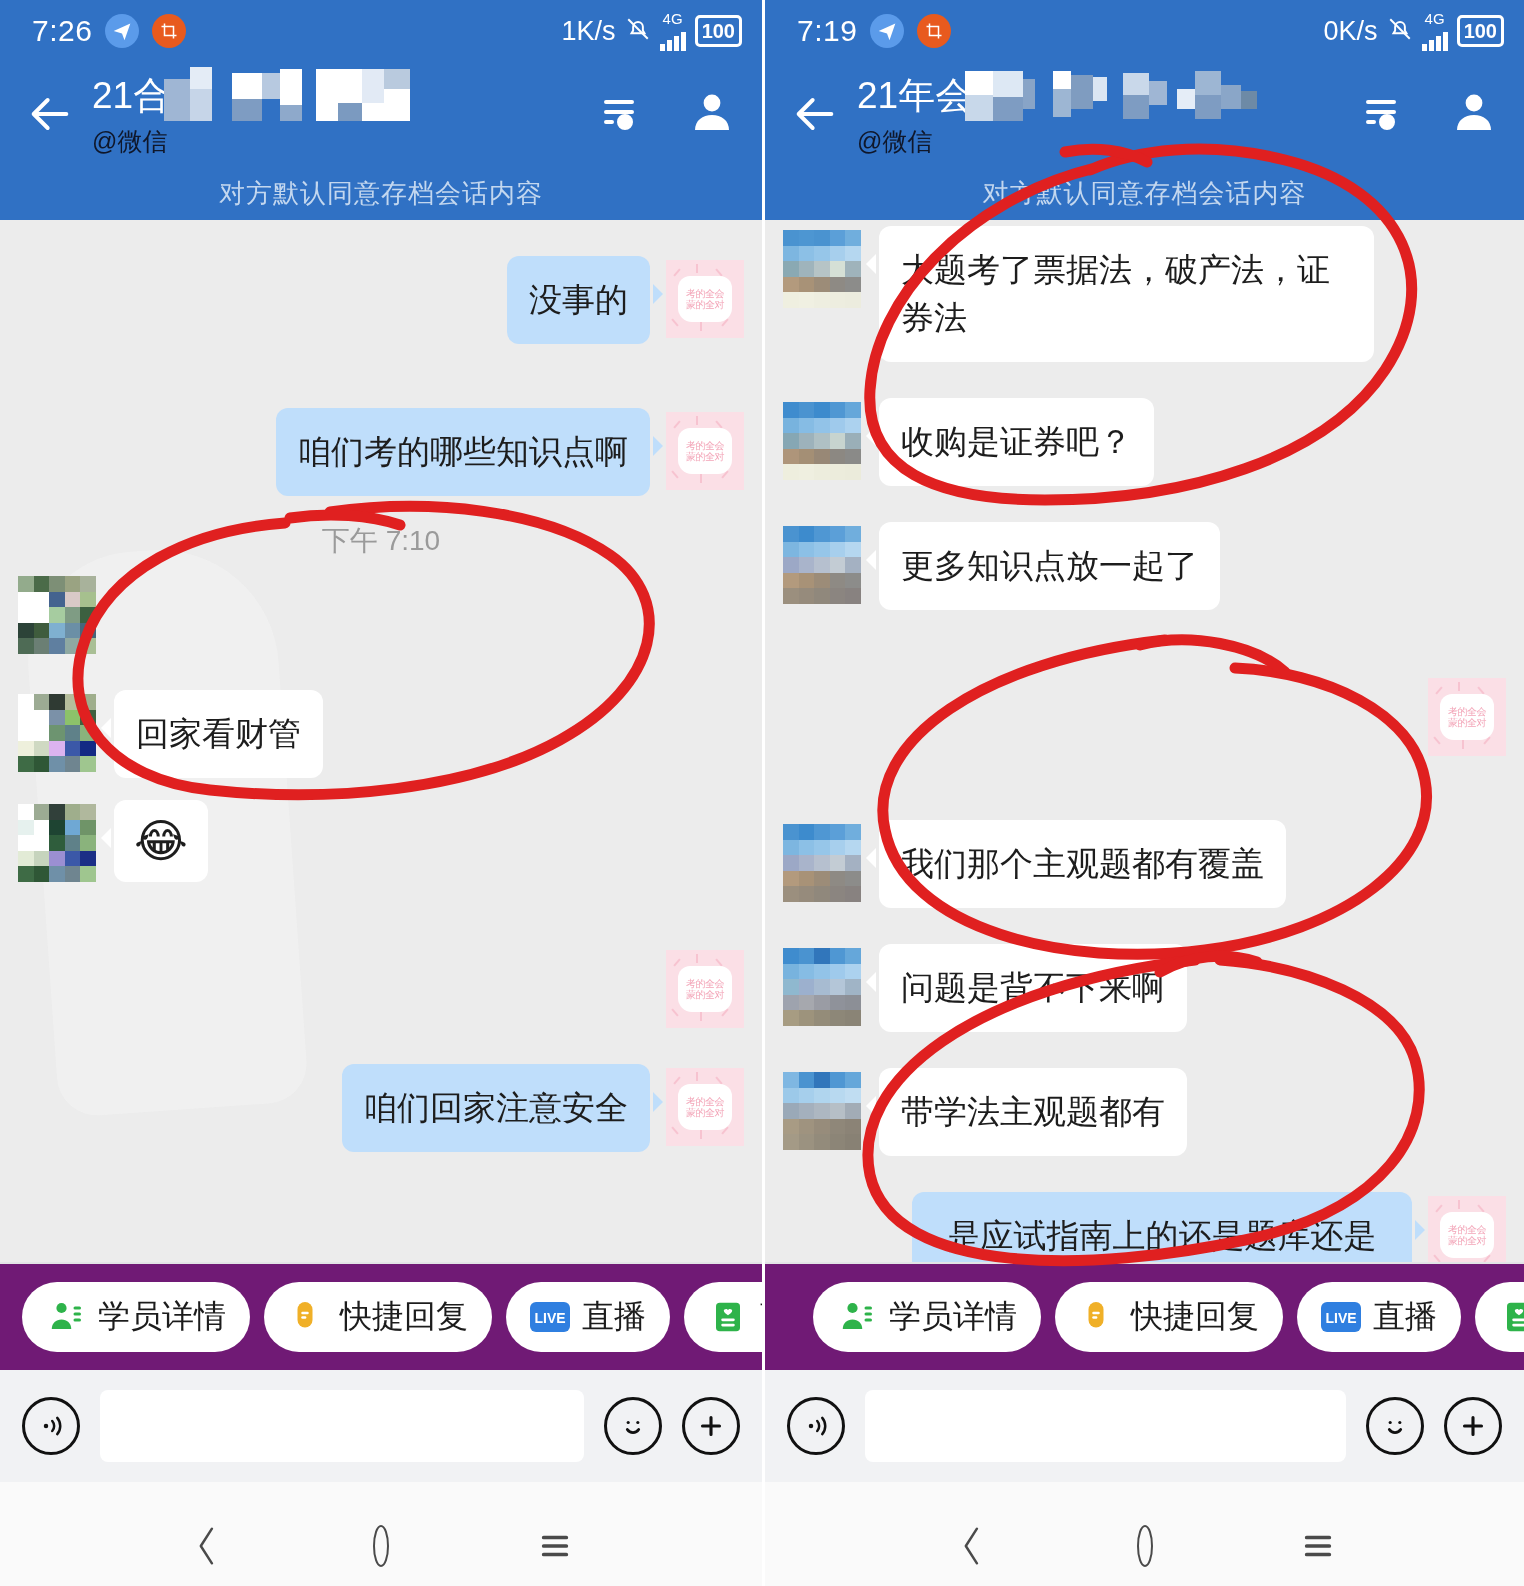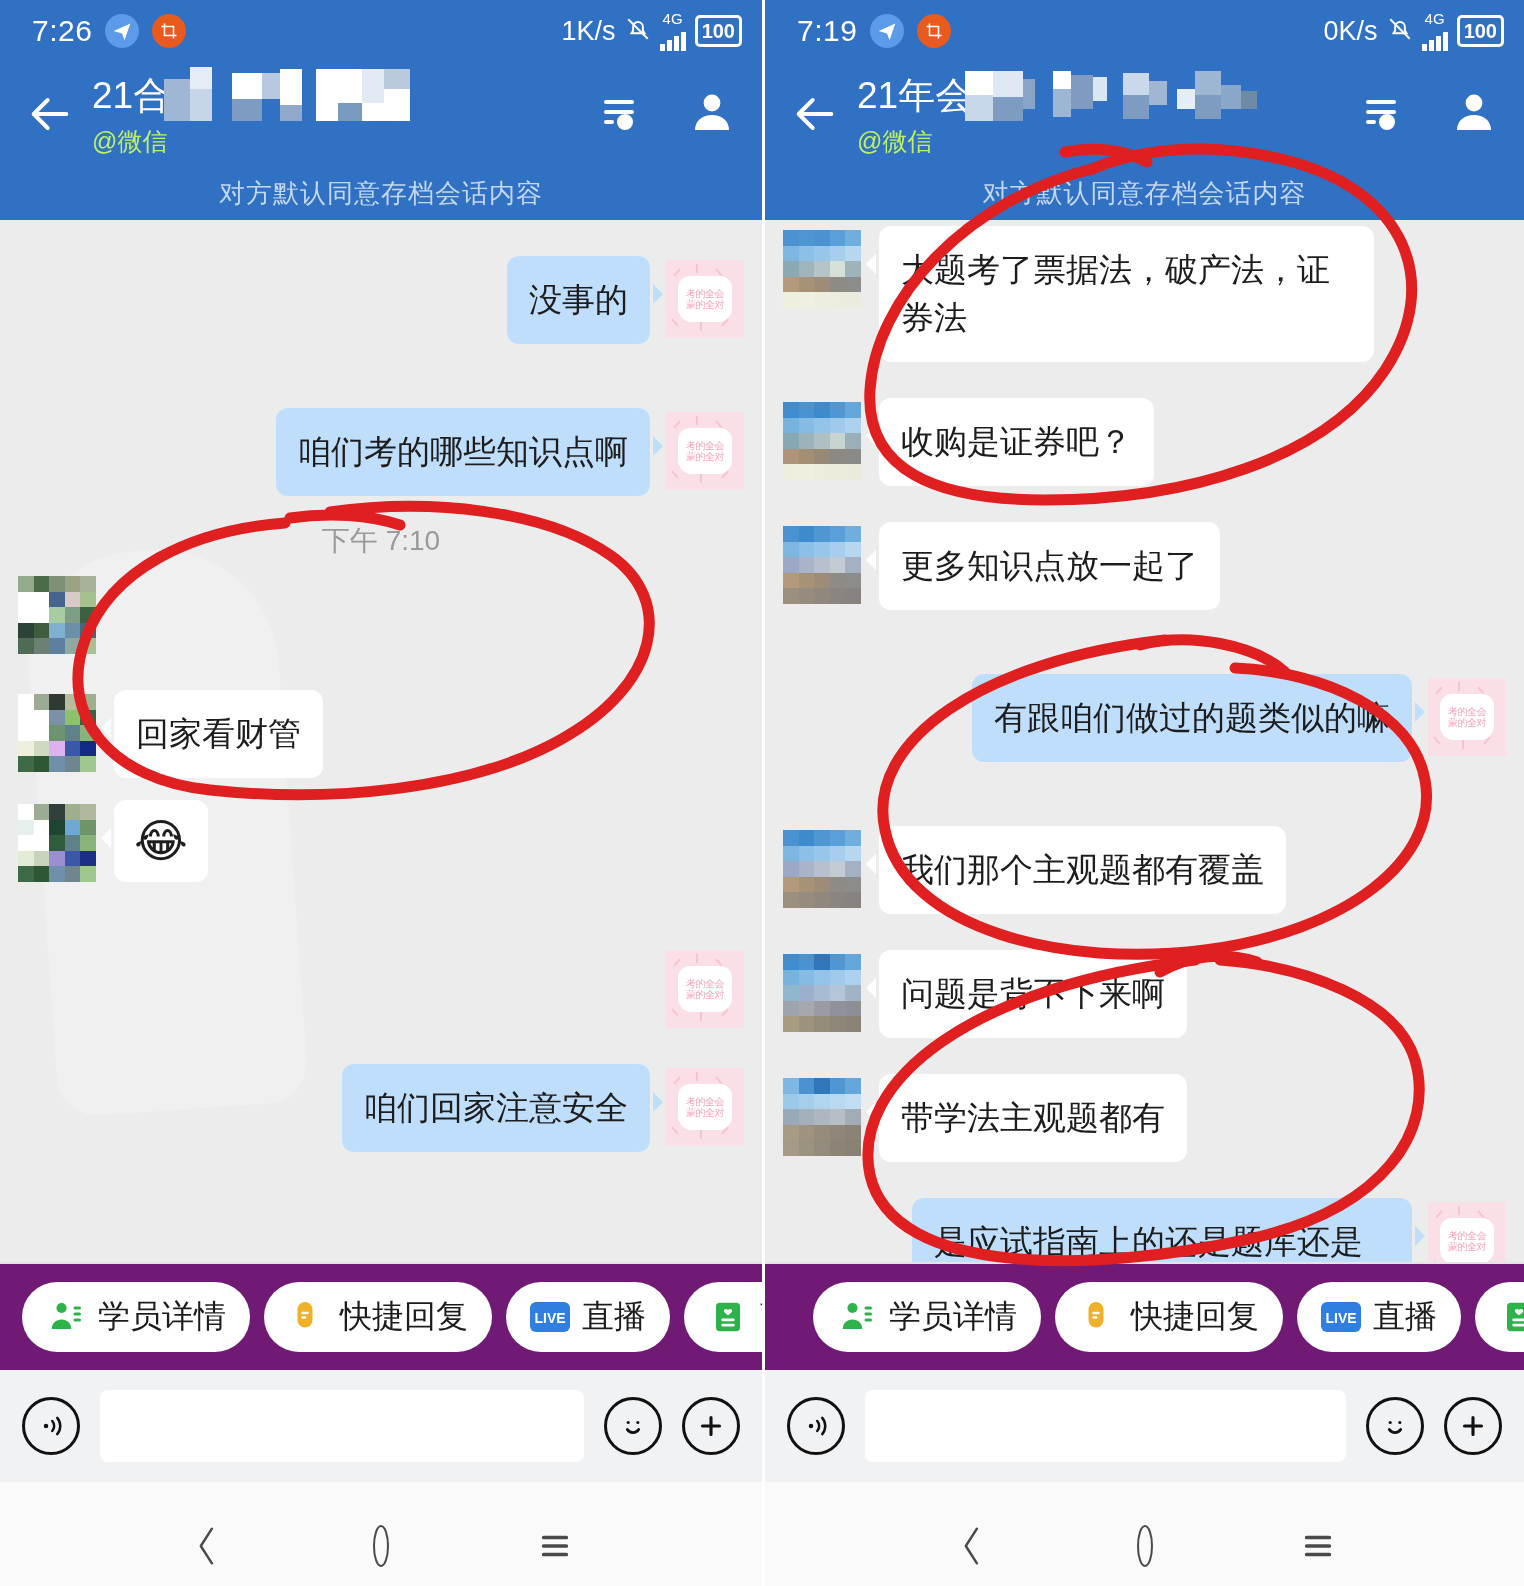--- a/index.html
+++ b/index.html
@@ -49,21 +49,21 @@
     display: flex; align-items: center; padding: 0 26px 0 22px;
     position: relative;
   }
   .back-arrow { width: 56px; height: 56px; position: relative; flex: 0 0 auto; }
   .titlebox { margin-left: 14px; position: relative; }
   .title-line { display: flex; align-items: baseline; }
   .title-text {
     color: #ffffff; font-size: 37px; font-weight: 500; letter-spacing: 0px;
     white-space: nowrap;
   }
-  .subtitle { color: #bef264; font-size: 25px; margin-top: 4px; }
+  .subtitle { color: #0f172a; font-size: 25px; margin-top: 4px; }
   .redact {
     position: absolute; display: block;
   }
   .appbar-icons { margin-left: auto; display: flex; align-items: center; gap: 44px; }
 
   
   .notice {
     height: 54px; background: #3071c4;
     display: flex; align-items: center; justify-content: center;
     color: #c3d7ef; font-size: 26px; letter-spacing: 1px;
@@ -80,21 +80,21 @@
   .chat .wm {
     position: absolute; left: 40px; top: 330px;
     width: 250px; height: 560px;
     background: #f1f1f1;
     border-radius: 110px 120px 40px 40px;
     opacity: .85;
     transform: rotate(-4deg);
   }
   .row { display: flex; position: relative; z-index: 2; }
   .row.in { justify-content: flex-start; align-items: flex-start; }
-  .row.out { justify-content: flex-end; align-items: flex-start; }
+  .row.out { justify-content: flex-end; align-items: flex-start; text-align: center; }
 
   .avatar {
     width: 78px; height: 78px; flex: 0 0 auto;
     display: grid; grid-template-columns: repeat(5, 1fr); grid-template-rows: repeat(5, 1fr);
     margin-top: 4px;
   }
   .avatar span { display: block; }
 
   .bubble {
     position: relative;
@@ -703,21 +703,20 @@
             <span style="background:#968b7c"></span>
             <span style="background:#90887c"></span>
             <span style="background:#8b8580"></span>
             <span style="background:#888280"></span>
         </div>
         <div class="bubble in">更多知识点放一起了</div>
       </div>
 
       <div class="gap-lg"></div>
       <div class="row out">
-        <div class="bubble out" style="max-width:520px">有跟咱们做过的题类似的嘛</div>
         <div class="sticker">
           <span class="ray" style="left:10px;top:8px;transform:rotate(40deg)"></span>
           <span class="ray" style="left:30px;top:4px;"></span>
           <span class="ray" style="left:52px;top:8px;transform:rotate(-40deg)"></span>
           <span class="ray" style="left:8px;top:58px;transform:rotate(-40deg)"></span>
           <span class="ray" style="left:34px;top:62px;"></span>
           <span class="ray" style="left:58px;top:58px;transform:rotate(40deg)"></span>
           <span class="bubtxt">
             <span>考的全会</span>
             <span>蒙的全对</span>

